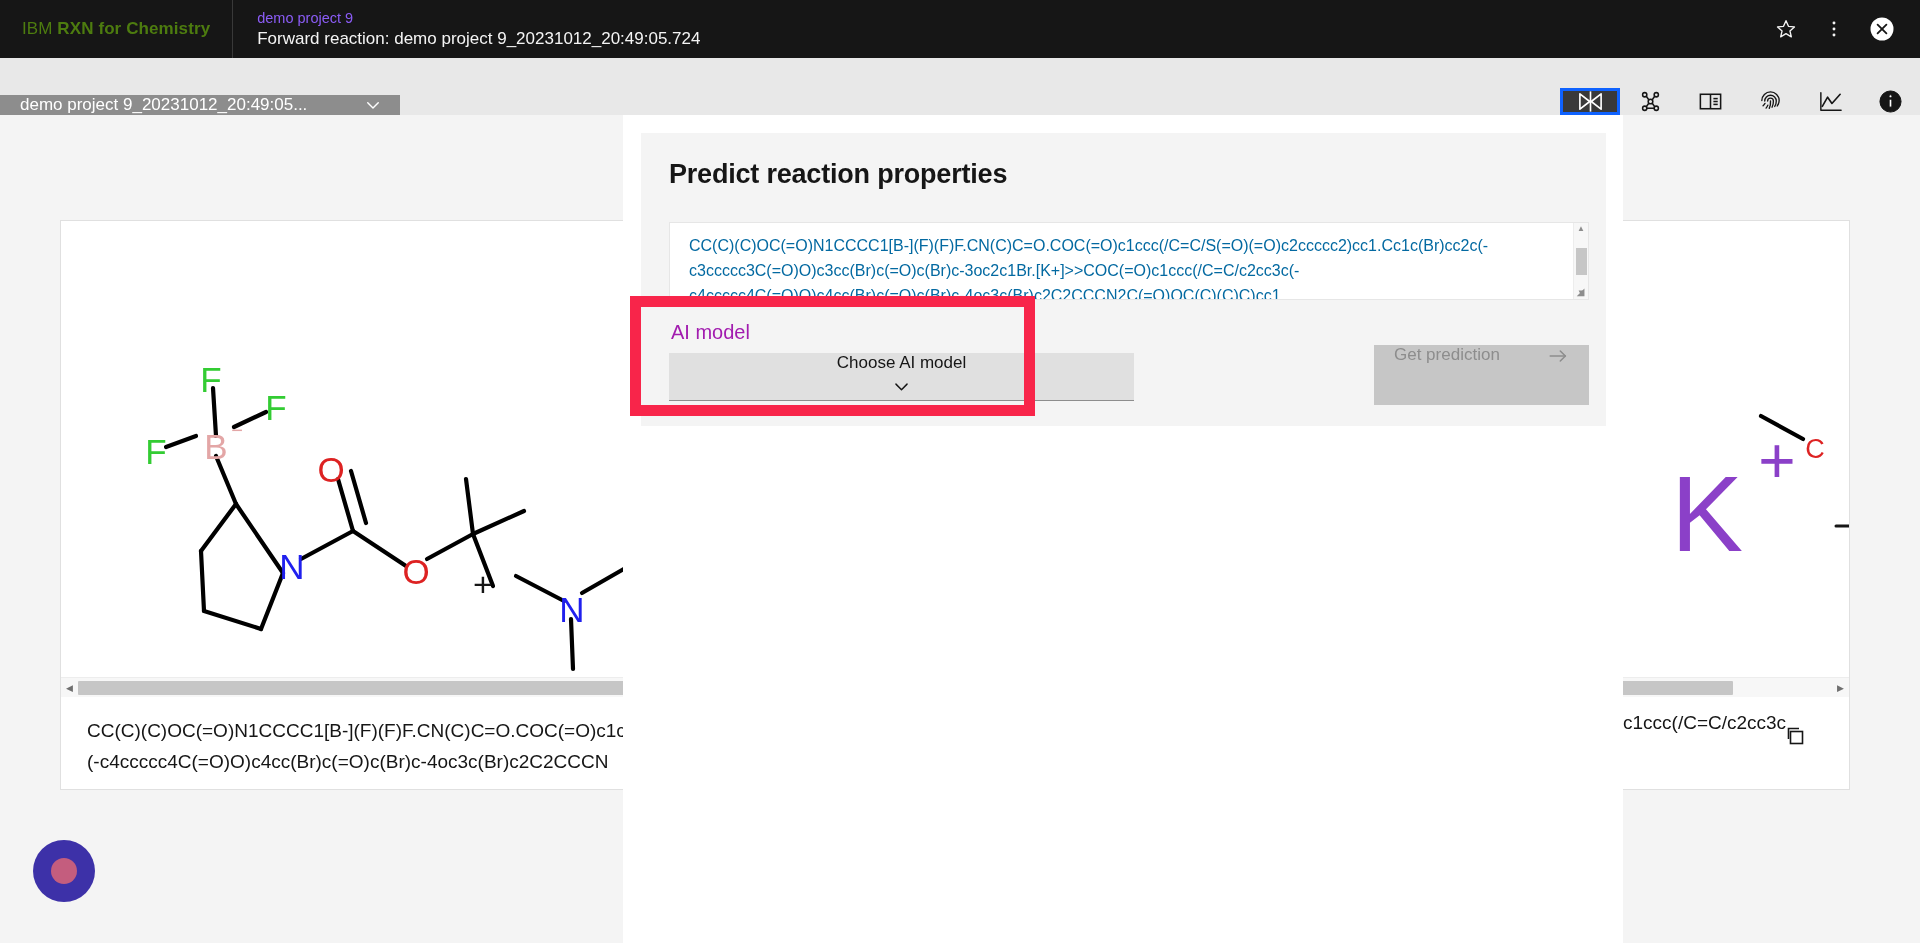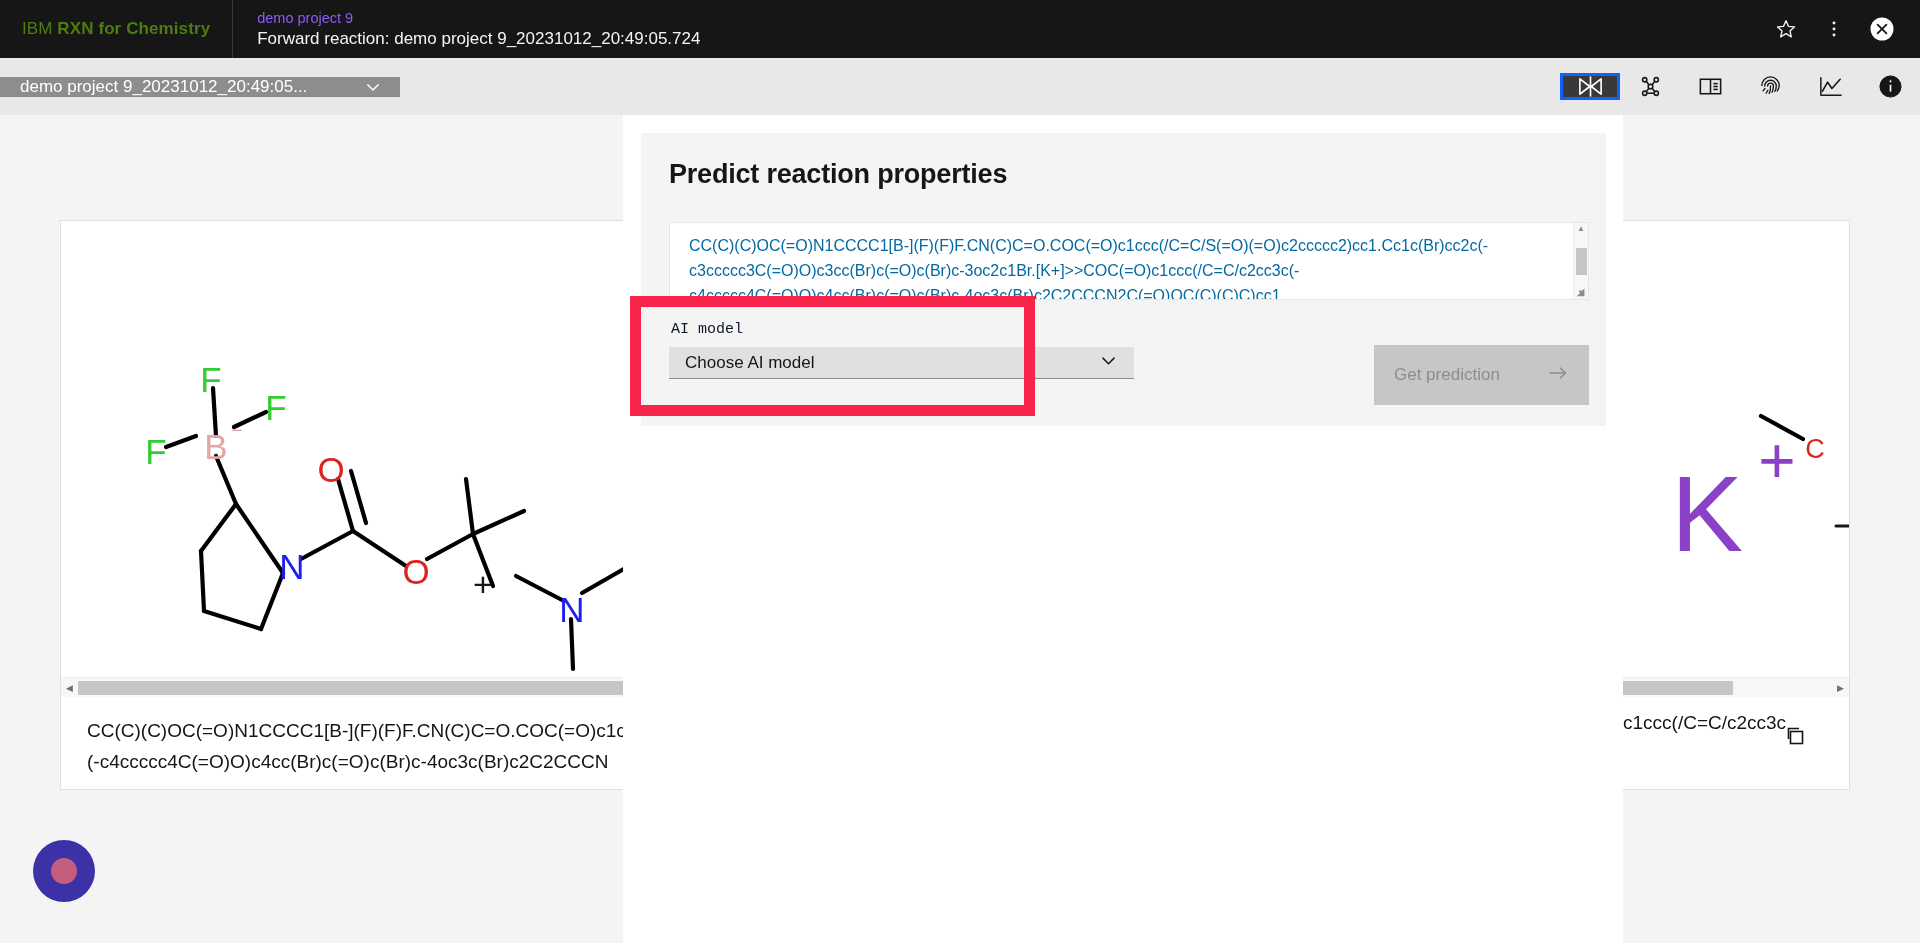--- a/index.html
+++ b/index.html
@@ -27,21 +27,21 @@
   .hdr-right { margin-left: auto; display: flex; align-items: center; gap: 0; padding-right: 14px; }
   .hdr-icon {
     width: 48px; height: 58px; display: flex; align-items: center; justify-content: center;
     cursor: pointer;
   }
   .hdr-icon svg { display: block; }
 
   
   .toolbar {
     position: absolute; left: 0; top: 58px; width: 1920px; height: 57px;
-    background: #e8e8e8; display: flex; align-items: center;
+    background: #e8e8e8; display: flex; align-items: flex-end;
   }
   .tab-select {
     width: 400px; background: #8d8d8d; display: flex; align-items: center;
     padding: 0 18px 0 20px; cursor: pointer;
   }
   .tab-select-label {
     color: #ffffff; font-size: 17px; white-space: nowrap; overflow: hidden;
     text-overflow: ellipsis; flex: 1;
   }
   .tab-chev { margin-left: 10px; display: flex; align-items: center; }
@@ -137,29 +137,29 @@
   .ss-thumb { width: 11px; height: 27px; background: #c6c6c6; }
   .resize-grip {
     position: absolute; right: 1px; bottom: 1px; width: 13px; height: 13px;
     color: #8d8d8d; font-size: 10px; line-height: 13px; text-align: center;
   }
   .modal-controls {
     position: absolute; left: 28px; top: 182px; width: 920px; height: 82px;
     display: flex; align-items: flex-start;
   }
   .model-field { width: 465px; padding-top: 6px; }
-  .model-label { font-size: 15px; color: #0f172a; padding: 0 0 9px 2px; font-family: Liberation Mono, monospace; }
+  .model-label { font-size: 20px; color: #a21caf; padding: 0 0 9px 2px; }
   .model-select {
-    height: 32px; background: #e0e0e0; border-bottom: 1px solid #8d8d8d;
-    display: flex; align-items: center; padding: 0 16px; cursor: pointer;
+    height: 48px; background: #e0e0e0; border-bottom: 1px solid #8d8d8d;
+    display: flex; align-items: center; padding: 0 16px; cursor: pointer; flex-direction: column;
   }
   .model-select-text { flex: 1; font-size: 17px; color: #161616; }
   .get-pred {
     margin-left: auto; margin-top: 30px; width: 215px; height: 60px;
-    background: #c6c6c6; display: flex; align-items: center;
+    background: #c6c6c6; display: flex; align-items: flex-start;
     padding: 0 20px; cursor: not-allowed;
   }
   .get-pred-text { flex: 1; font-size: 17px; color: #8d8d8d; }
 
   
   .hl-rect {
     position: absolute; left: 630px; top: 296px; width: 405px; height: 120px;
     border: 11px solid #f8254a; z-index: 60; pointer-events: none;
   }
 </style>

